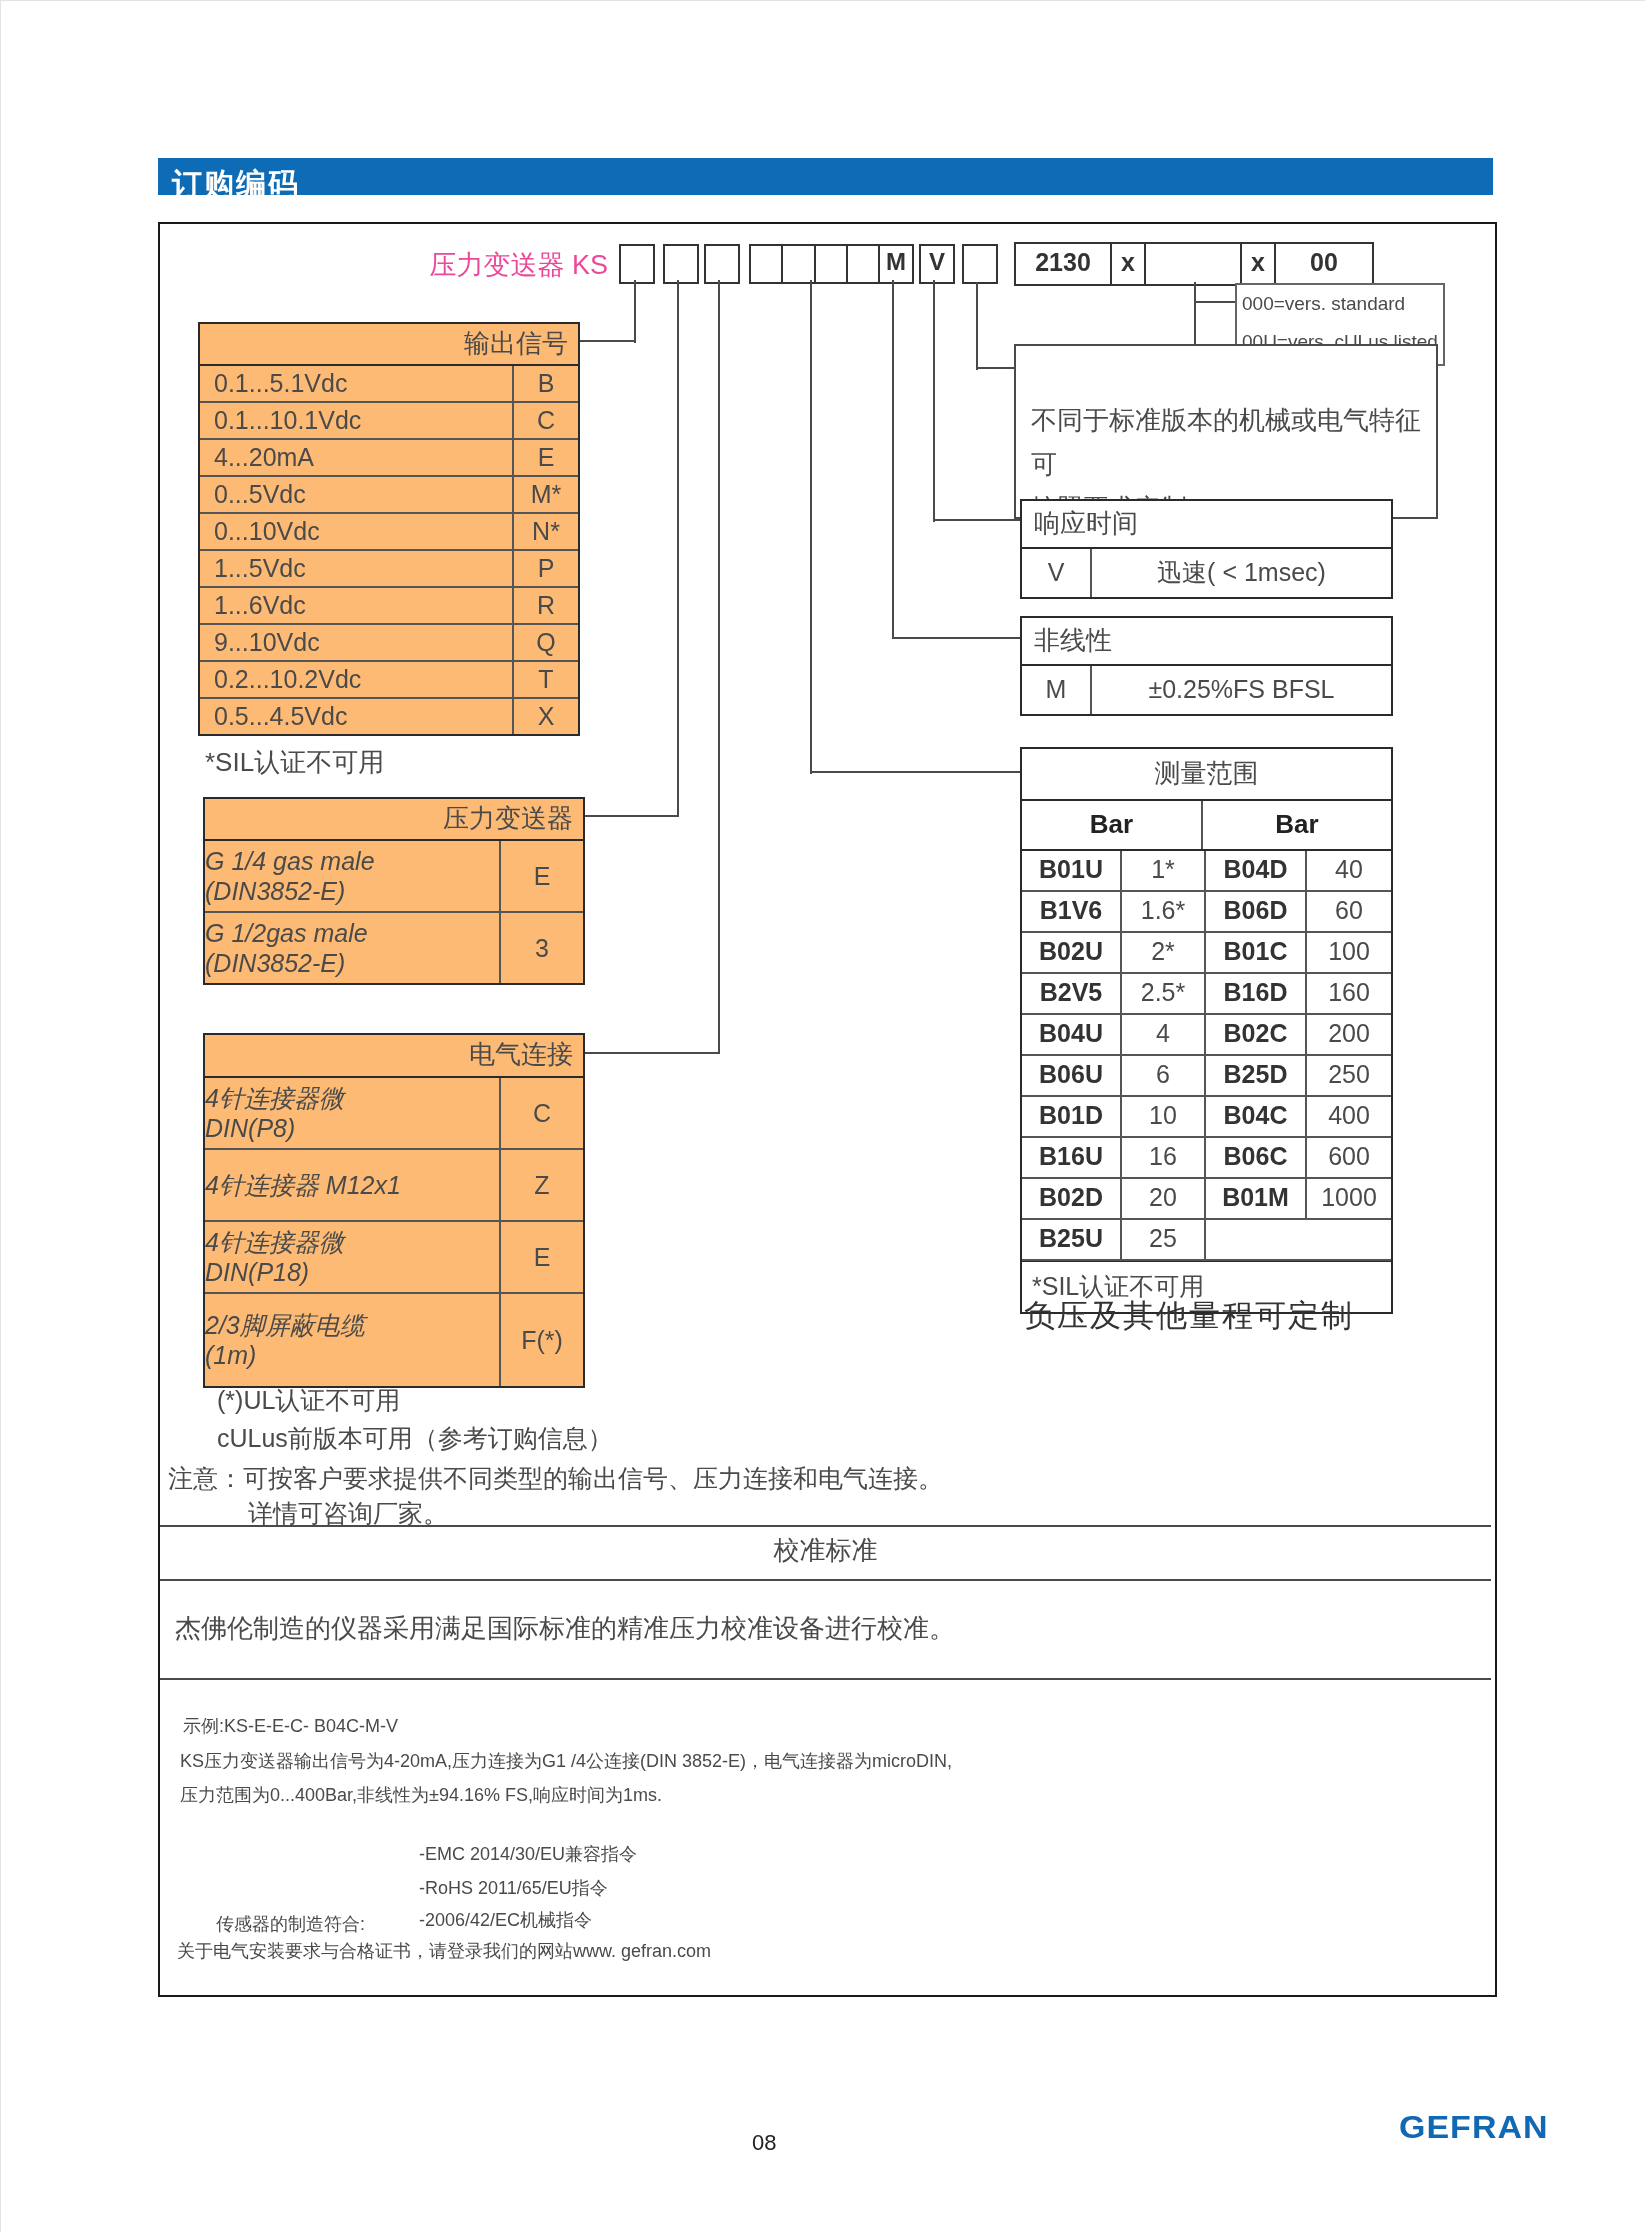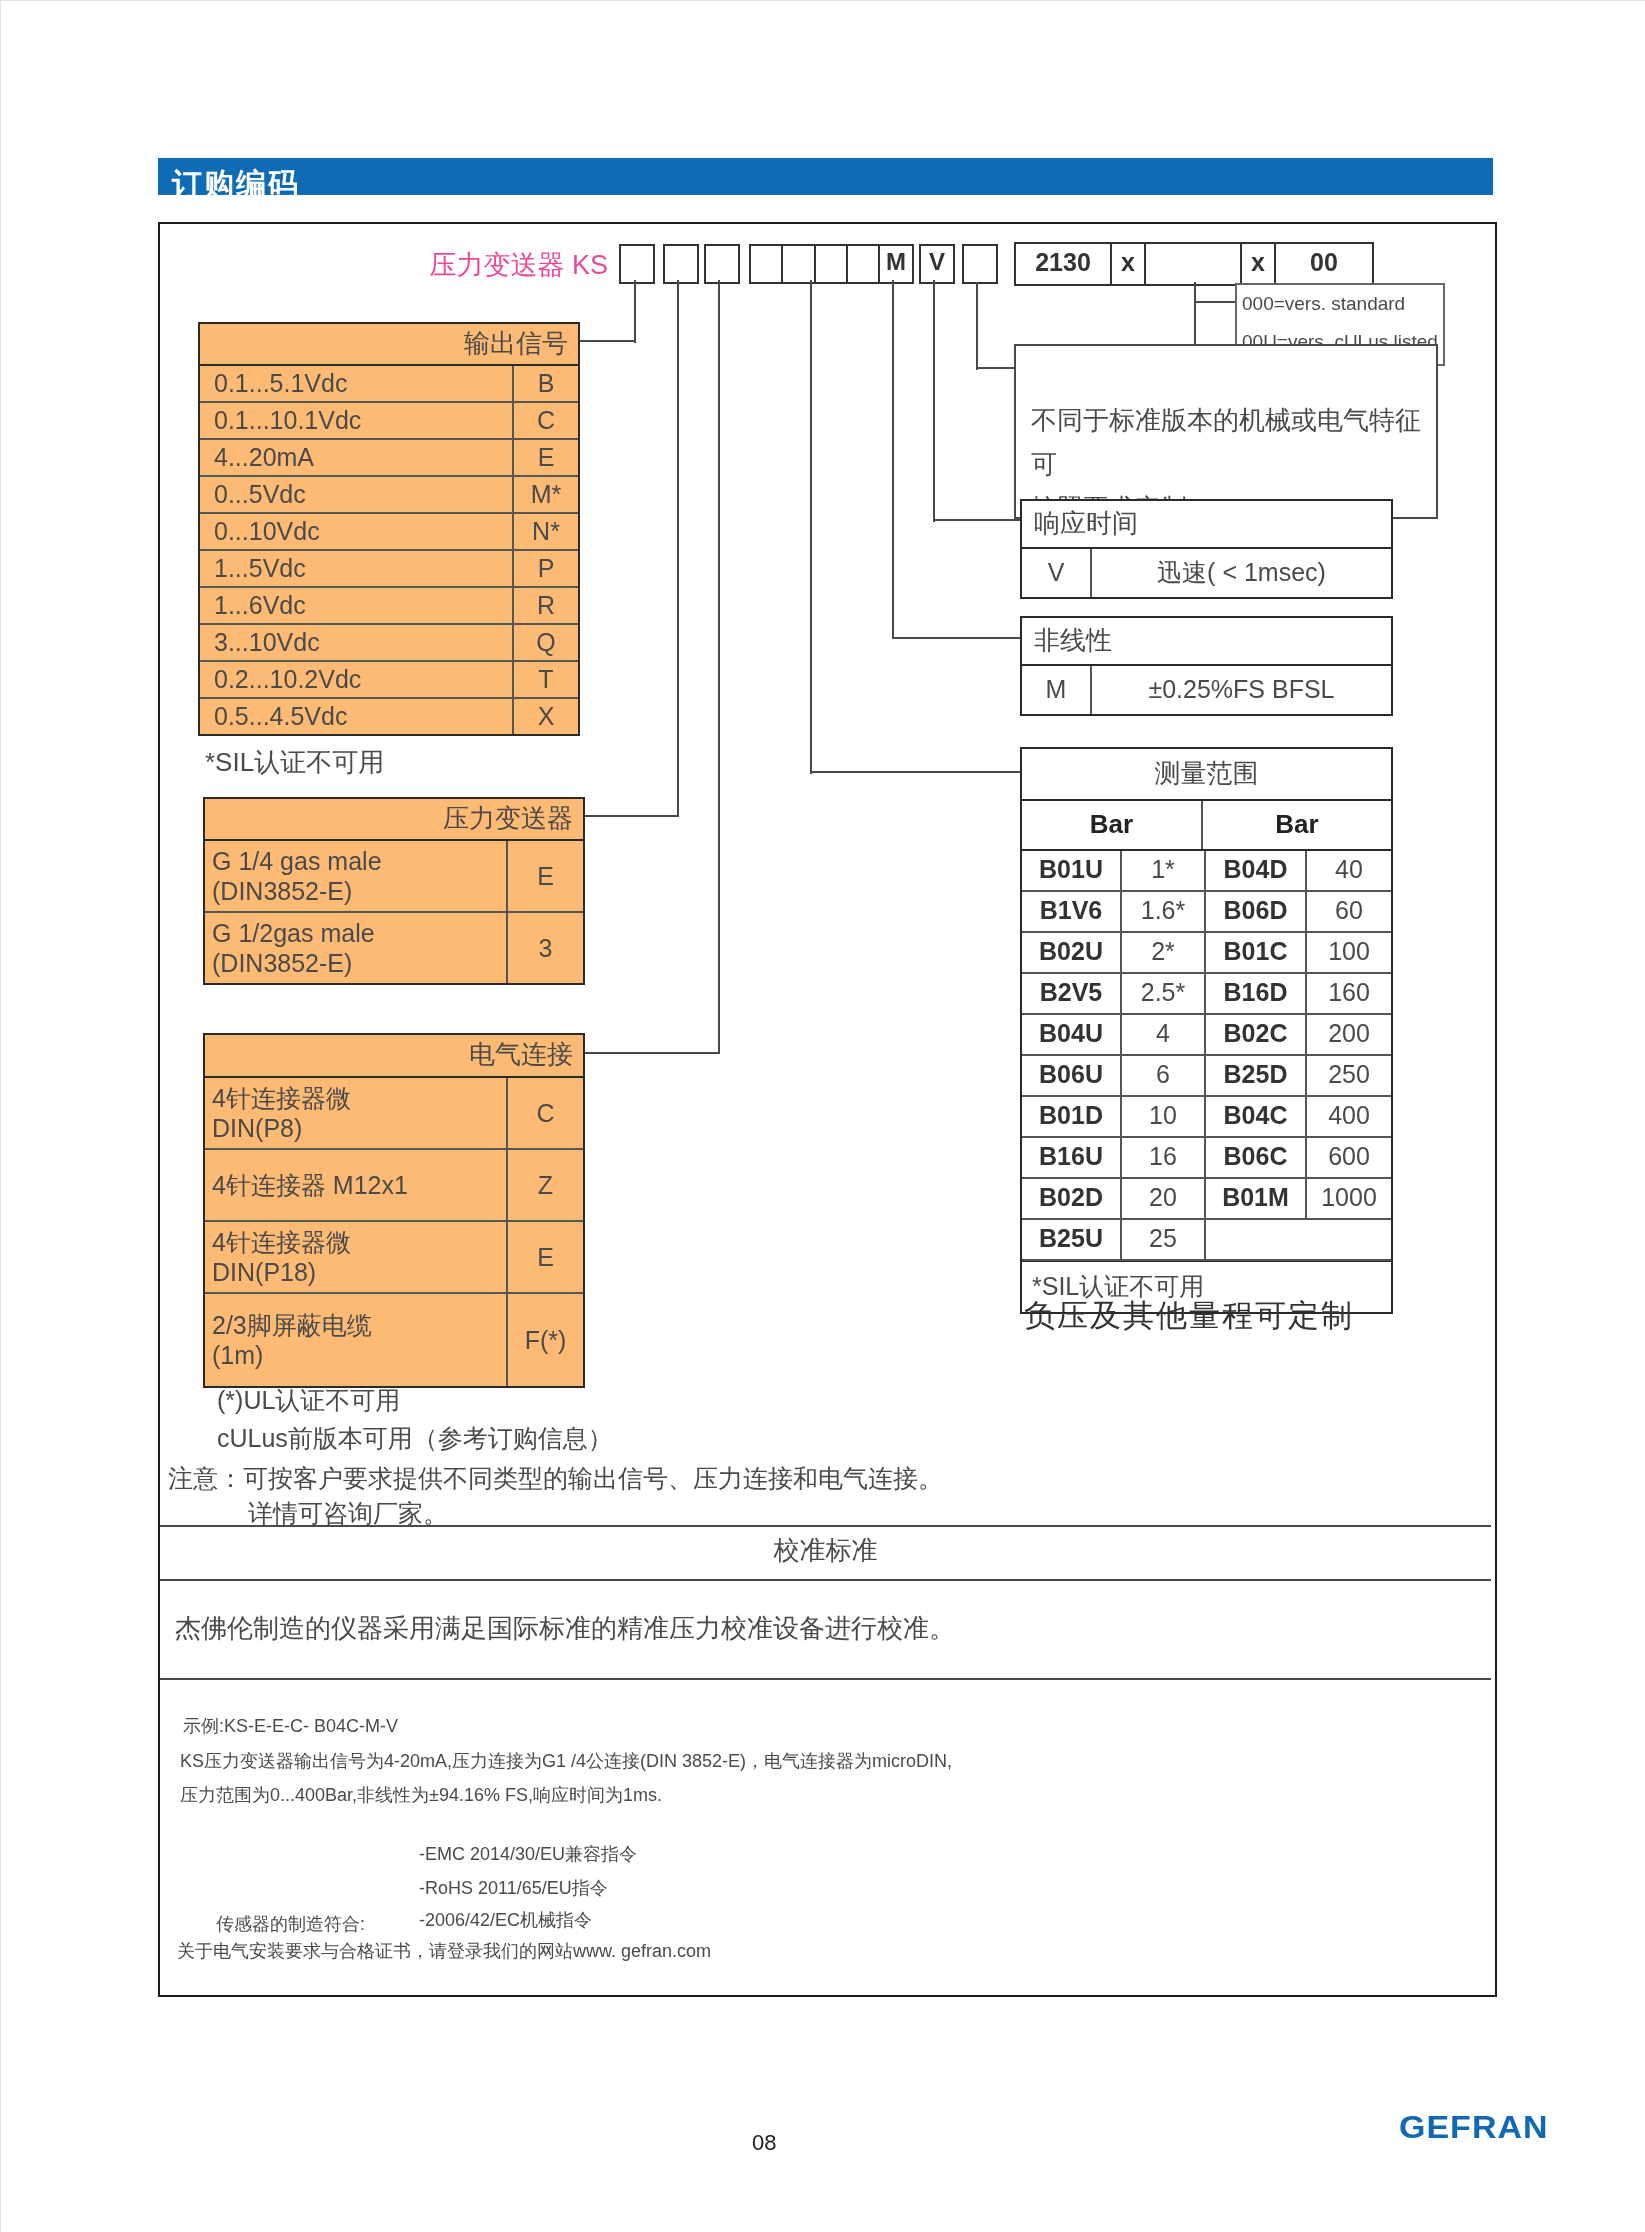--- a/index.html
+++ b/index.html
@@ -27,21 +27,21 @@
   .tbl{position:absolute;border:2px solid #2a2a2a;background:#fdba74;}
   .tbl .thead{font-size:26px;color:#4a4a4a;text-align:right;padding-right:10px;border-bottom:2px solid #2a2a2a;}
   .os{left:197px;top:321px;width:378px;}
   .os .thead{height:40px;line-height:38px;}
   .os-row{display:flex;height:35px;border-bottom:2px solid #555;}
   .os-row:last-child{border-bottom:none;}
   .os-range{width:298px;padding-left:14px;font-size:25px;line-height:34px;color:#4a4a4a;}
   .os-code{flex:1;border-left:2px solid #555;text-align:center;font-size:25px;line-height:34px;color:#4a4a4a;}
   .two-tbl .trow{display:flex;border-bottom:2px solid #555;}
   .two-tbl .trow:last-child{border-bottom:none;}
-  .two-tbl .tdesc{width:294px;padding-left:7px;font-size:25px;line-height:30px;color:#4a4a4a;display:flex;flex-direction:column;justify-content:center;}
+  .two-tbl .tdesc{width:294px;padding-left:0;font-size:25px;line-height:30px;color:#4a4a4a;display:flex;flex-direction:column;justify-content:center;font-style:italic;}
   .two-tbl .tcode{flex:1;border-left:2px solid #555;display:flex;align-items:center;justify-content:center;font-size:25px;color:#4a4a4a;}
   .pc{left:202px;top:796px;width:378px;}
   .pc .thead{height:40px;line-height:38px;}
   .pc .trow{height:70px;}
   .ec{left:202px;top:1032px;width:378px;}
   .ec .thead{height:41px;line-height:39px;}
   .ec .trow{height:70px;}
   .ec .trow.tall{height:92px;}
   
   .rt{position:absolute;left:1019px;width:369px;border:2px solid #2a2a2a;background:#fff;}
@@ -157,21 +157,21 @@
         </div>
         <div class="os-row">
           <div class="os-range">1...5Vdc</div>
           <div class="os-code">P</div>
         </div>
         <div class="os-row">
           <div class="os-range">1...6Vdc</div>
           <div class="os-code">R</div>
         </div>
         <div class="os-row">
-          <div class="os-range">3...10Vdc</div>
+          <div class="os-range">9...10Vdc</div>
           <div class="os-code">Q</div>
         </div>
         <div class="os-row">
           <div class="os-range">0.2...10.2Vdc</div>
           <div class="os-code">T</div>
         </div>
         <div class="os-row">
           <div class="os-range">0.5...4.5Vdc</div>
           <div class="os-code">X</div>
         </div>

